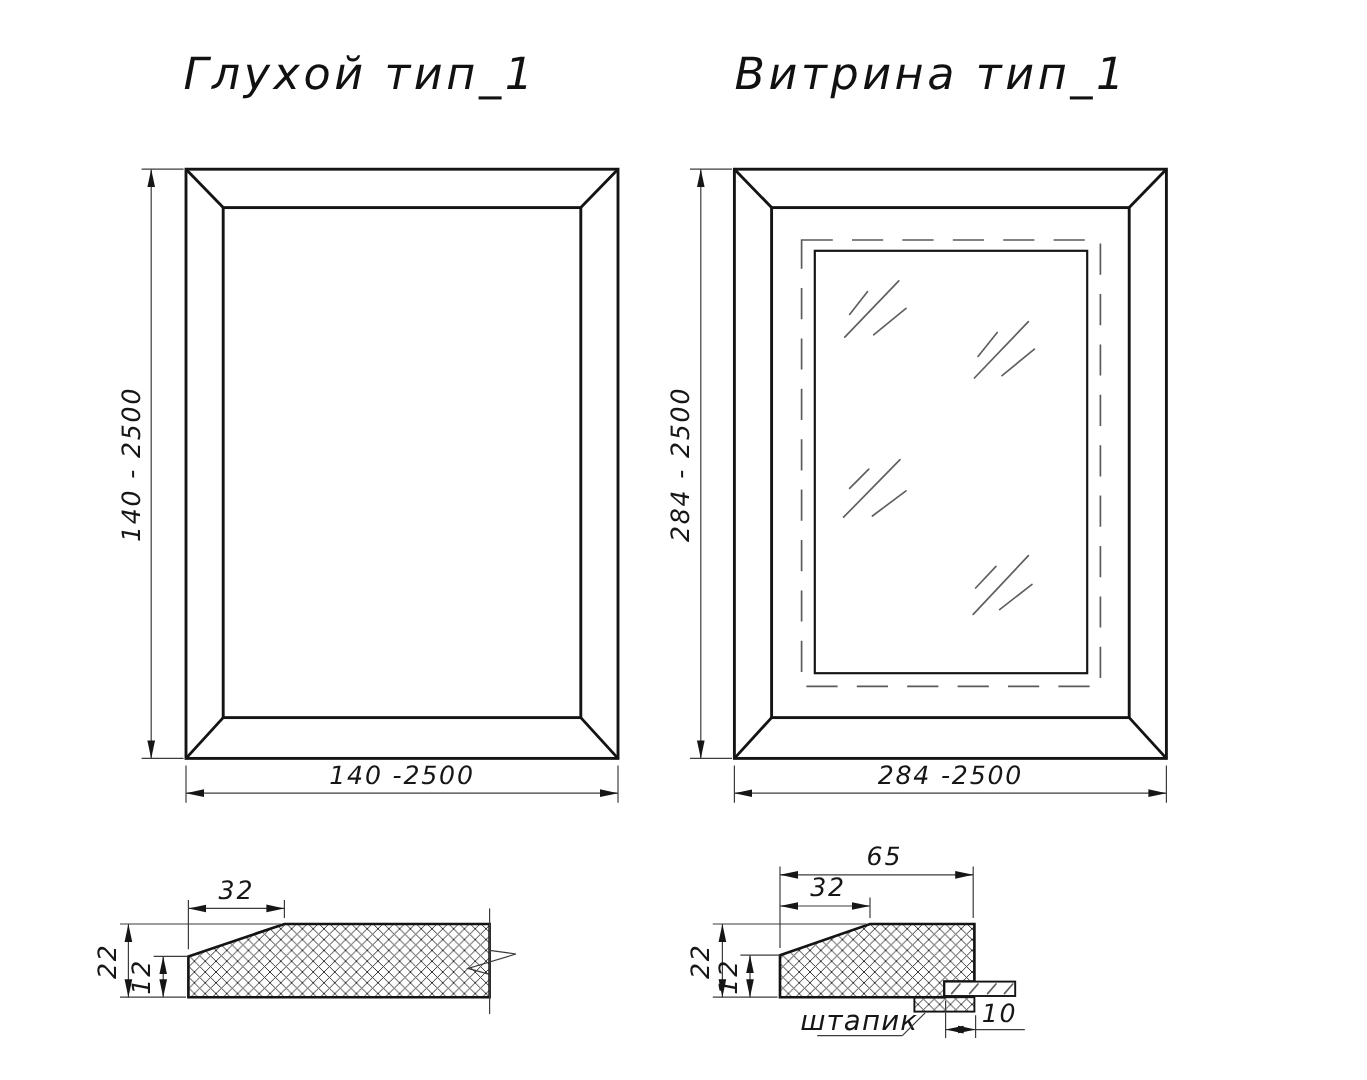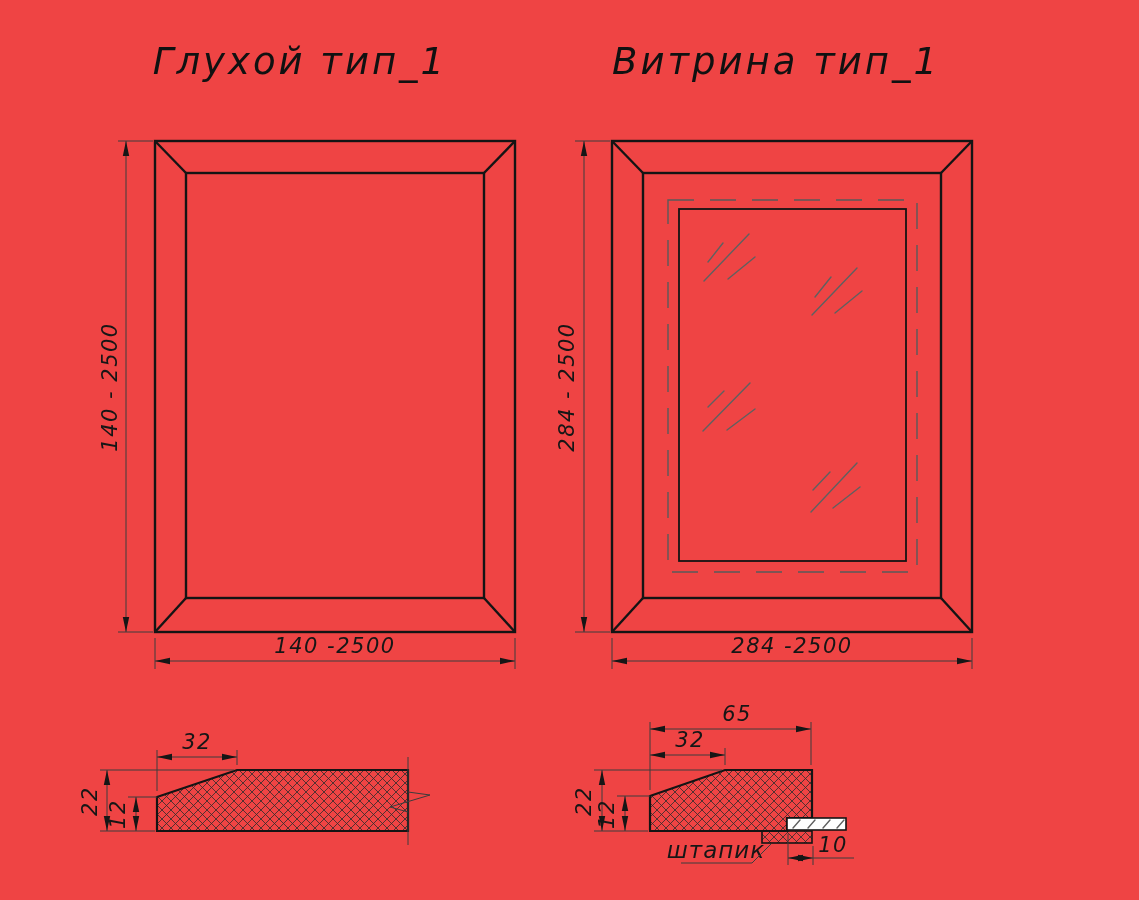--- a/index.html
+++ b/index.html
@@ -1,19 +1,19 @@
 <!DOCTYPE html>
 <html><head>
 <meta charset="utf-8">
 <style>
   html,body{margin:0;padding:0;background:#e8e8e8;}
   .canvas{
     position:relative;
     width:1139px;height:900px;
-    background:#ef4444;
+    background:#ffffff;
     font-family:"DejaVu Sans", sans-serif;
     overflow:hidden;
   }
   svg{display:block;}
   .thick{stroke:#141414;stroke-width:2.4;fill:none;}
   .med{stroke:#141414;stroke-width:1.8;fill:none;}
   .thin{stroke:#3c3c3c;stroke-width:1;fill:none;}
   .dash{stroke:#5a5a5a;stroke-width:1.4;fill:none;stroke-dasharray:26 16;}
   .glassline{stroke:#606060;stroke-width:1.4;fill:none;stroke-linecap:round;}
   .dimline{stroke:#3c3c3c;stroke-width:1;fill:none;}

